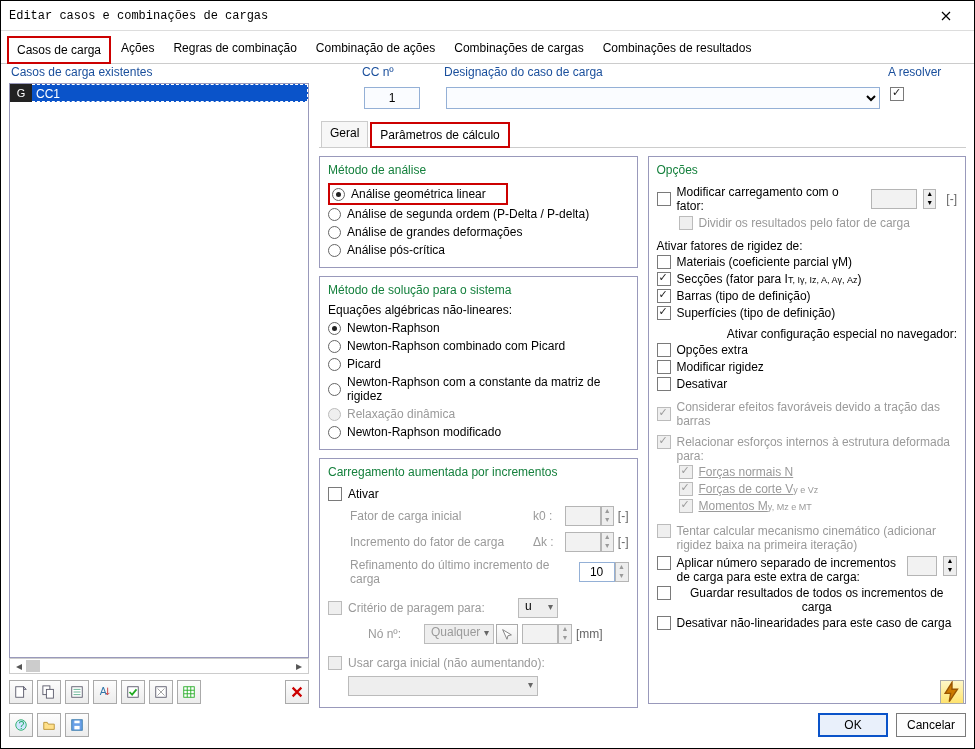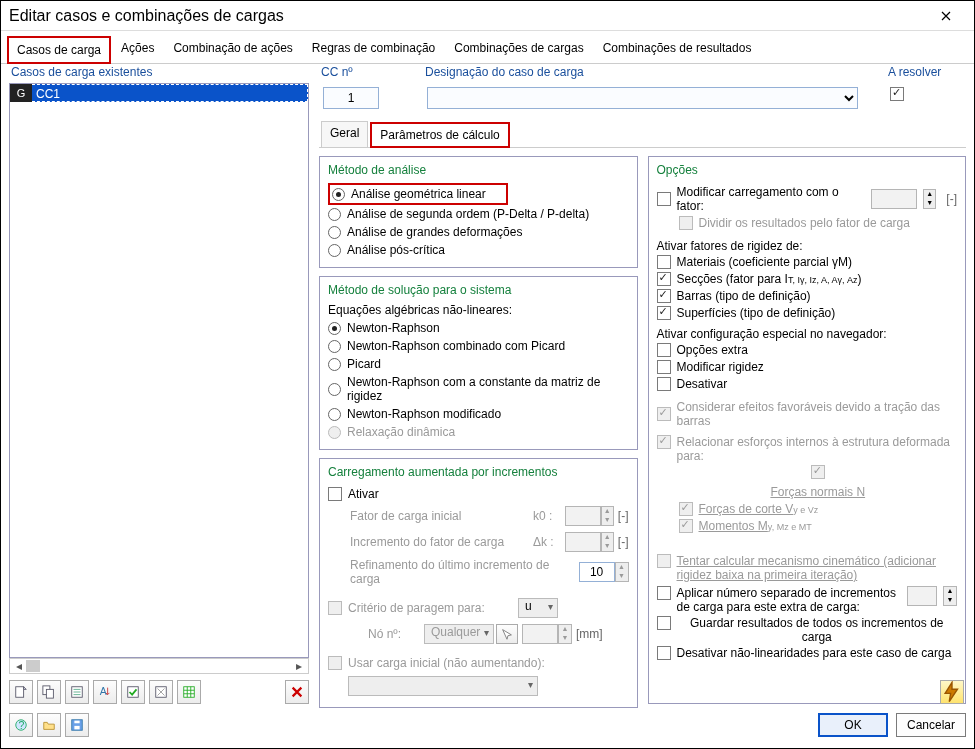--- a/index.html
+++ b/index.html
@@ -1,40 +1,40 @@
 <!DOCTYPE html>
 <html><head>
 <meta charset="utf-8">
 <style>
   * { box-sizing: border-box; font-family: "Segoe UI", Tahoma, sans-serif; font-size: 12px; }
   html, body { margin:0; padding:0; height:100%; }
   body { background:#fff; color:#000; width:975px; height:749px; overflow:hidden; border:1px solid #000; position:relative;}
   .titlebar { height:30px; display:flex; align-items:center; justify-content:space-between; padding:0 8px 0 8px; border-bottom:1px solid #ddd;}
-  .titlebar .title { font-size:16px;}
+  .titlebar .title { font-size:12px;font-family:Liberation Mono, monospace;}
   .titlebar .close { width:40px; height:24px; display:flex; align-items:center; justify-content:center;}
   .tabs-main { display:flex; padding:4px 6px 0 6px; border-bottom:1px solid #ccc;}
   .tabs-main .tab { padding:5px 8px; border:1px solid transparent; border-bottom:none; margin-right:1px; cursor:pointer;}
   .tabs-main .tab.active { background:#fff; border-color:#ccc; border-bottom:1px solid #fff; position:relative; top:1px;}
   .hl-red { border:2px solid #c00 !important; }
   .content-area { position:absolute; top:62px; left:8px; right:8px; bottom:44px; display:flex; gap:10px;}
   .left-col { width:300px; display:flex; flex-direction:column;}
   .right-col { flex:1; display:flex; flex-direction:column; min-width:0;}
   .group-label { color:#1a4f9c; margin:2px 0 4px 2px;}
   .case-list-box { flex:1; border:1px solid #99b; background:#fff; overflow:auto; position:relative;}
   .case-row { display:flex; height:18px;}
   .case-row .g { width:22px; background:#222; color:#fff; text-align:center; font-size:11px; line-height:18px;}
   .case-row .sel { flex:1; background:#0a53c9; color:#fff; padding-left:4px; line-height:18px; border:1px dashed #fff; border-left:none;}
   .left-scroll { height:16px; border:1px solid #ccc; display:flex; align-items:center; padding:0 2px;}
   .left-scroll .thumb { width:14px; height:12px; background:#ccc;}
   .left-scroll .track { flex:1;}
   .left-scroll .arrow { width:14px; text-align:center; color:#555;}
   .left-toolbar { display:flex; gap:4px; margin-top:6px; align-items:center;}
   .tbtn { width:24px; height:24px; border:1px solid #aaa; background:linear-gradient(#fdfdfd,#ececec); display:flex; align-items:center; justify-content:center; font-size:11px; cursor:pointer;}
   .tbtn svg { width:14px; height:14px;}
-  .top-row { display:flex; gap:24px;}
+  .top-row { display:flex; gap:2px;margin-left:41px;}
   .top-row > div { display:flex; flex-direction:column;}
   .fieldbox { padding:4px; }
   .ccno-input { width:56px; height:22px; border:1px solid #94b0d6; background:#fafcff; text-align:center;}
   .design-select { height:22px; border:1px solid #94b0d6; background:#fafcff; width:100%;}
   .checkbox-box { width:14px; height:14px; border:1px solid #7a7a7a; display:inline-flex; align-items:center; justify-content:center; background:#fff; cursor:pointer; position:relative; flex-shrink:0;}
   .checkbox-box.checked::after { content:"✓"; font-size:11px; color:#1a1a1a; position:absolute; top:-2px; left:1px;}
   .checkbox-box.disabled { background:#efefef; border-color:#bbb;}
   .checkbox-box.disabled.checked::after { color:#999;}
   .subtabs { display:flex; margin-top:8px; padding-left:2px; border-bottom:1px solid #ccc;}
   .subtabs .stab { padding:4px 8px; border:1px solid #ccc; border-bottom:none; margin-right:2px; background:#f7f7f7; cursor:pointer;}
@@ -83,22 +83,22 @@
   <div class="close">
     <svg viewBox="0 0 10 10" width="10" height="10">
         <path d="M1 1 L9 9 M9 1 L1 9" stroke="#000" stroke-width="1.2"></path>
       </svg>
   </div>
 </div>
 
 <div class="tabs-main">
   <div class="tab active hl-red">Casos de carga</div>
   <div class="tab">Ações</div>
+  <div class="tab">Regras de combinação</div>
   <div class="tab">Combinação de ações</div>
-  <div class="tab">Regras de combinação</div>
   <div class="tab">Combinações de cargas</div>
   <div class="tab">Combinações de resultados</div>
 </div>
 
 <div class="content-area">
 
   <div class="left-col">
     <div class="group-label">Casos de carga existentes</div>
     <div class="case-list-box">
       <div class="case-row">
@@ -223,26 +223,26 @@
             </div>
           <div class="radio-row">
               <span class="radio"></span>
               <span>Picard</span>
             </div>
           <div class="radio-row">
               <span class="radio"></span>
               <span>Newton-Raphson com a constante da matriz de rigidez</span>
             </div>
           <div class="radio-row">
-              <span class="radio"></span>
-              <span>Newton-Raphson modificado</span>
-            </div>
-          <div class="radio-row">
               <span class="radio dis"></span>
               <span class="dis-text">Relaxação dinâmica</span>
+            </div>
+          <div class="radio-row">
+              <span class="radio"></span>
+              <span>Newton-Raphson modificado</span>
             </div>
         </div>
 
         <div class="panel">
           <div class="ptitle">Carregamento aumentada por incrementos</div>
           <div class="chk-row">
               <span class="checkbox-box"></span>
               <span>Ativar</span>
             </div>
           <div class="inc-row dis-text">
@@ -334,21 +334,21 @@
             </div>
           <div class="chk-row">
               <span class="checkbox-box checked"></span>
               <span>Barras (tipo de definição)</span>
             </div>
           <div class="chk-row">
               <span class="checkbox-box checked"></span>
               <span>Superfícies (tipo de definição)</span>
             </div>
 
-          <div style="margin-top:6px;">Ativar configuração especial no navegador:</div>
+          <div style="margin-top:6px;text-align:right;">Ativar configuração especial no navegador:</div>
           <div class="chk-row">
               <span class="checkbox-box"></span>
               <span>Opções extra</span>
             </div>
           <div class="chk-row">
               <span class="checkbox-box"></span>
               <span>Modificar rigidez</span>
             </div>
           <div class="chk-row">
               <span class="checkbox-box"></span>
@@ -357,34 +357,34 @@
 
           <div class="chk-row dis-text" style="margin-top:6px;">
               <span class="checkbox-box disabled checked"></span>
               <span>Considerar efeitos favoráveis devido a tração das barras</span>
             </div>
 
           <div class="chk-wrap dis-text" style="margin-top:6px;">
             <span class="checkbox-box disabled checked"></span>
             <span class="tx">Relacionar esforços internos à estrutura deformada para:</span>
           </div>
-          <div class="chk-row dis-text" style="margin-left:22px;flex-direction:column;">
+          <div class="chk-row dis-text" style="margin-left:22px;">
               <span class="checkbox-box disabled checked"></span>
             <span><span style="text-decoration:underline;">Forças normais N</span></span>
             </div>
           <div class="chk-row dis-text" style="margin-left:22px;">
               <span class="checkbox-box disabled checked"></span>
             <span><span style="text-decoration:underline;">Forças de corte V</span><span class="sub-sm">y e Vz</span></span>
             </div>
           <div class="chk-row dis-text" style="margin-left:22px;">
               <span class="checkbox-box disabled checked"></span>
             <span><span style="text-decoration:underline;">Momentos M</span><span class="sub-sm">y, Mz e MT</span></span>
             </div>
 
-          <div class="chk-wrap dis-text" style="margin-top:20px;text-decoration:underline;">
+          <div class="chk-wrap dis-text" style="margin-top:10px;">
             <span class="checkbox-box disabled"></span>
             <span class="tx">Tentar calcular mecanismo cinemático (adicionar rigidez baixa na primeira iteração)</span>
           </div>
 
           <div class="chk-wrap" style="margin-top:4px;">
             <span class="checkbox-box"></span>
             <span class="tx">Aplicar número separado de incrementos de carga para este extra de carga:</span>
             <input class="mini-input" style="width: 30px;">
               <span class="spinset">
                 <span>▲</span>

